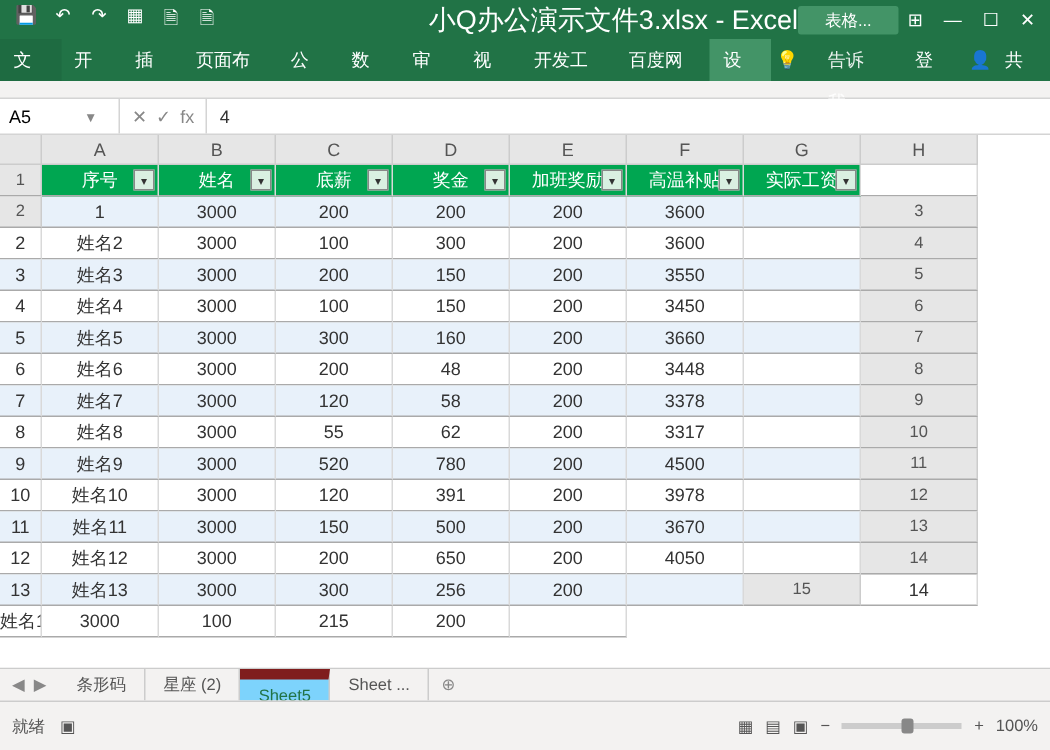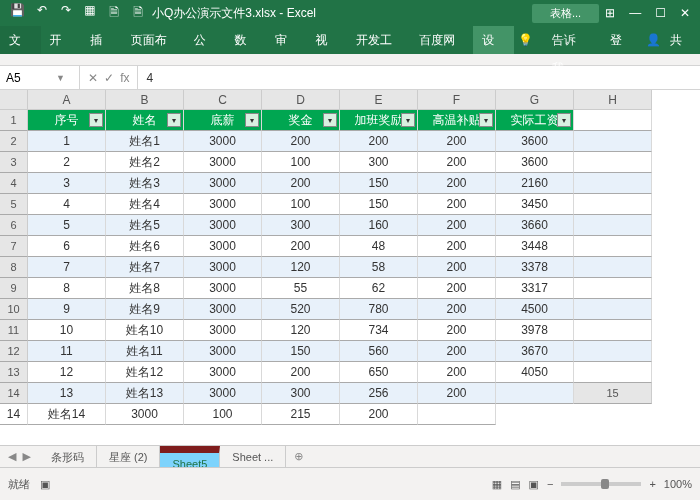--- a/index.html
+++ b/index.html
@@ -1,20 +1,20 @@
 <!DOCTYPE html>
 <html><head>
 <meta charset="utf-8">
 <style>
 *{box-sizing:border-box;margin:0;padding:0;font-family:"Microsoft YaHei",sans-serif;user-select:none}
 body{width:700px;height:500px;background:#fff;overflow:hidden;display:flex;flex-direction:column;font-size:12px;color:#333}
 .titlebar{background:#217346;height:26px;display:flex;align-items:center;color:#fff;padding:0 4px}
 .qat{display:flex;gap:8px;padding:0 6px}
 .qat span{width:16px;text-align:center;cursor:pointer}
-.title{flex:1;text-align:left;font-size:12px}
+.title{flex:1;text-align:right;font-size:18px}
 .winbtns{display:flex;gap:14px;padding:0 6px}
 .ribbon-tabs{background:#217346;height:28px;display:flex;align-items:center;color:#fff;font-size:12px}
 .ribbon-tabs .tab{padding:0 9px;height:28px;line-height:28px;cursor:pointer}
 .ribbon-tabs .file{background:#1e6b41}
 .ribbon-tabs .active{background:#439467}
 .ribbon-tabs .tell{margin-left:6px;opacity:.9}
 .ribbon-tabs .right{margin-left:auto;display:flex;align-items:center}
 .ribbon-body{height:12px;background:#f3f2f1;border-bottom:1px solid #d4d4d4}
 .fx-bar{height:24px;display:flex;align-items:center;border-bottom:1px solid #d4d4d4;background:#fff}
 .namebox{width:80px;border-right:1px solid #d4d4d4;padding:0 6px;height:100%;display:flex;align-items:center}
@@ -105,21 +105,20 @@
       <div class="cell hdr">序号<span class="arr">▾</span></div>
       <div class="cell hdr">姓名<span class="arr">▾</span></div>
       <div class="cell hdr">底薪<span class="arr">▾</span></div>
       <div class="cell hdr">奖金<span class="arr">▾</span></div>
       <div class="cell hdr">加班奖励<span class="arr">▾</span></div>
       <div class="cell hdr">高温补贴<span class="arr">▾</span></div>
       <div class="cell hdr">实际工资<span class="arr">▾</span></div>
       <div class="cell"></div>
       <div class="rowh">2</div>
       <div class="cell band">1</div>
-      <div class="cell band">姓名1</div>
       <div class="cell band">3000</div>
       <div class="cell band">200</div>
       <div class="cell band">200</div>
       <div class="cell band">200</div>
       <div class="cell band">3600</div>
       <div class="cell band"></div>
       <div class="rowh">3</div>
       <div class="cell">2</div>
       <div class="cell">姓名2</div>
       <div class="cell">3000</div>
@@ -128,21 +127,21 @@
       <div class="cell">200</div>
       <div class="cell">3600</div>
       <div class="cell"></div>
       <div class="rowh">4</div>
       <div class="cell band">3</div>
       <div class="cell band">姓名3</div>
       <div class="cell band">3000</div>
       <div class="cell band">200</div>
       <div class="cell band">150</div>
       <div class="cell band">200</div>
-      <div class="cell band">2160</div>
+      <div class="cell band">3550</div>
       <div class="cell band"></div>
       <div class="rowh">5</div>
       <div class="cell">4</div>
       <div class="cell">姓名4</div>
       <div class="cell">3000</div>
       <div class="cell">100</div>
       <div class="cell">150</div>
       <div class="cell">200</div>
       <div class="cell">3450</div>
       <div class="cell"></div>
@@ -189,30 +188,30 @@
       <div class="cell band">520</div>
       <div class="cell band">780</div>
       <div class="cell band">200</div>
       <div class="cell band">4500</div>
       <div class="cell band"></div>
       <div class="rowh">11</div>
       <div class="cell">10</div>
       <div class="cell">姓名10</div>
       <div class="cell">3000</div>
       <div class="cell">120</div>
-      <div class="cell">734</div>
+      <div class="cell">391</div>
       <div class="cell">200</div>
       <div class="cell">3978</div>
       <div class="cell"></div>
       <div class="rowh">12</div>
       <div class="cell band">11</div>
       <div class="cell band">姓名11</div>
       <div class="cell band">3000</div>
       <div class="cell band">150</div>
-      <div class="cell band">560</div>
+      <div class="cell band">500</div>
       <div class="cell band">200</div>
       <div class="cell band">3670</div>
       <div class="cell band"></div>
       <div class="rowh">13</div>
       <div class="cell">12</div>
       <div class="cell">姓名12</div>
       <div class="cell">3000</div>
       <div class="cell">200</div>
       <div class="cell">650</div>
       <div class="cell">200</div>

